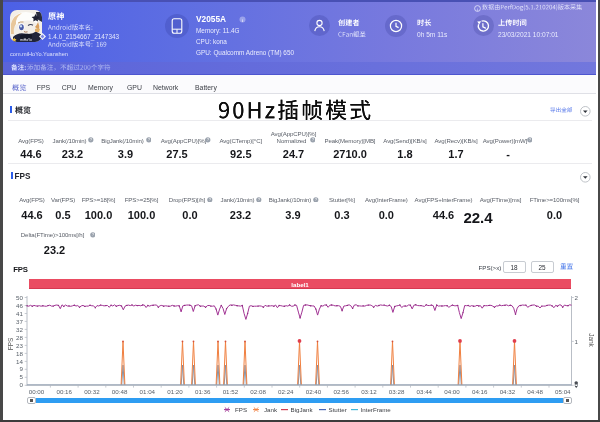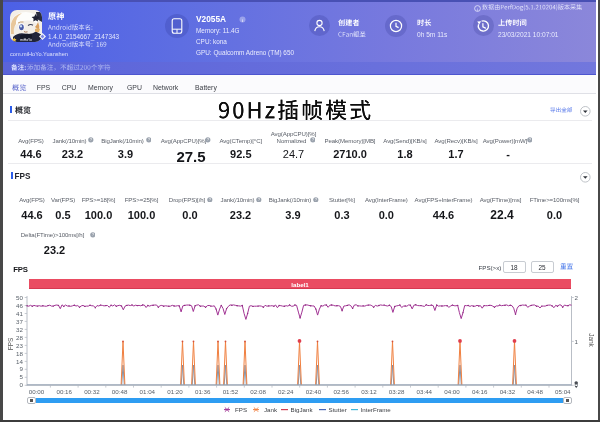--- a/index.html
+++ b/index.html
@@ -297,30 +297,30 @@
 <svg style="position:absolute;left:145.5px;top:137.2px" width="5.6" height="5.6">
     <circle cx="2.8" cy="2.8" r="2.6" fill="#9aa2ad"></circle>
     <text x="2.8" y="4.4" font-size="4.2" fill="#fff" text-anchor="middle" font-family="Liberation Sans">?</text>
   </svg>
 <div style="position:absolute;top:148.3px;font-family:'Liberation Sans',sans-serif;font-size:11.0px;font-weight:700;color:#15161a;line-height:1.15;white-space:nowrap;left:125.5px;transform:translateX(-50%);">3.9</div>
 <div style="position:absolute;top:136.6px;font-family:'Liberation Sans',sans-serif;font-size:6.1px;font-weight:400;color:#5a5f68;line-height:1.15;white-space:nowrap;letter-spacing:-0.1px;left:183.5px;transform:translateX(-50%);">Avg(AppCPU)[%]</div>
 <svg style="position:absolute;left:205.1px;top:137.2px" width="5.6" height="5.6">
     <circle cx="2.8" cy="2.8" r="2.6" fill="#9aa2ad"></circle>
     <text x="2.8" y="4.4" font-size="4.2" fill="#fff" text-anchor="middle" font-family="Liberation Sans">?</text>
   </svg>
-<div style="position:absolute;top:148.3px;font-family:'Liberation Sans',sans-serif;font-size:15px;font-weight:700;color:#15161a;line-height:1.15;white-space:nowrap;left:191px;transform:translateX(-50%);">27.5</div>
+<div style="position:absolute;top:148.3px;font-family:'Liberation Sans',sans-serif;font-size:11.0px;font-weight:700;color:#15161a;line-height:1.15;white-space:nowrap;left:177px;transform:translateX(-50%);">27.5</div>
 <div style="position:absolute;top:136.6px;font-family:'Liberation Sans',sans-serif;font-size:6.1px;font-weight:400;color:#5a5f68;line-height:1.15;white-space:nowrap;letter-spacing:-0.1px;left:240.8px;transform:translateX(-50%);">Avg(CTemp)[°C]</div>
 <div style="position:absolute;top:148.3px;font-family:'Liberation Sans',sans-serif;font-size:11.0px;font-weight:700;color:#15161a;line-height:1.15;white-space:nowrap;left:240.8px;transform:translateX(-50%);">92.5</div>
 <div style="position:absolute;top:129.8px;font-family:'Liberation Sans',sans-serif;font-size:6.1px;font-weight:400;color:#5a5f68;line-height:1.15;white-space:nowrap;letter-spacing:-0.1px;left:293.5px;transform:translateX(-50%);">Avg(AppCPU)[%]</div>
 <div style="position:absolute;top:136.6px;font-family:'Liberation Sans',sans-serif;font-size:6.1px;font-weight:400;color:#5a5f68;line-height:1.15;white-space:nowrap;letter-spacing:-0.1px;left:291.5px;transform:translateX(-50%);">Normalized</div>
 <svg style="position:absolute;left:309.5px;top:137.2px" width="5.6" height="5.6">
     <circle cx="2.8" cy="2.8" r="2.6" fill="#9aa2ad"></circle>
     <text x="2.8" y="4.4" font-size="4.2" fill="#fff" text-anchor="middle" font-family="Liberation Sans">?</text>
   </svg>
-<div style="position:absolute;top:148.3px;font-family:'Liberation Sans',sans-serif;font-size:11.0px;font-weight:400;color:#15161a;line-height:1.15;white-space:nowrap;left:293.5px;transform:translateX(-50%);">24.7</div>
+<div style="position:absolute;top:148.3px;font-family:'Liberation Sans',sans-serif;font-size:11.0px;font-weight:700;color:#15161a;line-height:1.15;white-space:nowrap;left:293.5px;transform:translateX(-50%);">24.7</div>
 <div style="position:absolute;top:136.6px;font-family:'Liberation Sans',sans-serif;font-size:6.1px;font-weight:400;color:#5a5f68;line-height:1.15;white-space:nowrap;letter-spacing:-0.1px;left:350.0px;transform:translateX(-50%);">Peak(Memory)[MB]</div>
 <div style="position:absolute;top:148.3px;font-family:'Liberation Sans',sans-serif;font-size:11.0px;font-weight:700;color:#15161a;line-height:1.15;white-space:nowrap;left:350.0px;transform:translateX(-50%);">2710.0</div>
 <div style="position:absolute;top:136.6px;font-family:'Liberation Sans',sans-serif;font-size:6.1px;font-weight:400;color:#5a5f68;line-height:1.15;white-space:nowrap;letter-spacing:-0.1px;left:405.0px;transform:translateX(-50%);">Avg(Send)[KB/s]</div>
 <div style="position:absolute;top:148.3px;font-family:'Liberation Sans',sans-serif;font-size:11.0px;font-weight:700;color:#15161a;line-height:1.15;white-space:nowrap;left:405.0px;transform:translateX(-50%);">1.8</div>
 <div style="position:absolute;top:136.6px;font-family:'Liberation Sans',sans-serif;font-size:6.1px;font-weight:400;color:#5a5f68;line-height:1.15;white-space:nowrap;letter-spacing:-0.1px;left:456.0px;transform:translateX(-50%);">Avg(Recv)[KB/s]</div>
 <div style="position:absolute;top:148.3px;font-family:'Liberation Sans',sans-serif;font-size:11.0px;font-weight:700;color:#15161a;line-height:1.15;white-space:nowrap;left:456.0px;transform:translateX(-50%);">1.7</div>
 <div style="position:absolute;top:136.6px;font-family:'Liberation Sans',sans-serif;font-size:6.1px;font-weight:400;color:#5a5f68;line-height:1.15;white-space:nowrap;letter-spacing:-0.1px;left:505.0px;transform:translateX(-50%);">Avg(Power)[mW]</div>
 <svg style="position:absolute;left:526.6px;top:137.2px" width="5.6" height="5.6">
     <circle cx="2.8" cy="2.8" r="2.6" fill="#9aa2ad"></circle>
     <text x="2.8" y="4.4" font-size="4.2" fill="#fff" text-anchor="middle" font-family="Liberation Sans">?</text>
@@ -359,21 +359,21 @@
     <text x="2.8" y="4.4" font-size="4.2" fill="#fff" text-anchor="middle" font-family="Liberation Sans">?</text>
   </svg>
 <div style="position:absolute;top:208.6px;font-family:'Liberation Sans',sans-serif;font-size:11.0px;font-weight:700;color:#15161a;line-height:1.15;white-space:nowrap;left:293.0px;transform:translateX(-50%);">3.9</div>
 <div style="position:absolute;top:196.0px;font-family:'Liberation Sans',sans-serif;font-size:6.1px;font-weight:400;color:#5a5f68;line-height:1.15;white-space:nowrap;letter-spacing:-0.1px;left:342.0px;transform:translateX(-50%);">Stutter[%]</div>
 <div style="position:absolute;top:208.6px;font-family:'Liberation Sans',sans-serif;font-size:11.0px;font-weight:700;color:#15161a;line-height:1.15;white-space:nowrap;left:342.0px;transform:translateX(-50%);">0.3</div>
 <div style="position:absolute;top:196.0px;font-family:'Liberation Sans',sans-serif;font-size:6.1px;font-weight:400;color:#5a5f68;line-height:1.15;white-space:nowrap;letter-spacing:-0.1px;left:386.3px;transform:translateX(-50%);">Avg(InterFrame)</div>
 <div style="position:absolute;top:208.6px;font-family:'Liberation Sans',sans-serif;font-size:11.0px;font-weight:700;color:#15161a;line-height:1.15;white-space:nowrap;left:386.3px;transform:translateX(-50%);">0.0</div>
 <div style="position:absolute;top:196.0px;font-family:'Liberation Sans',sans-serif;font-size:6.1px;font-weight:400;color:#5a5f68;line-height:1.15;white-space:nowrap;letter-spacing:-0.1px;left:443.5px;transform:translateX(-50%);">Avg(FPS+InterFrame)</div>
 <div style="position:absolute;top:208.6px;font-family:'Liberation Sans',sans-serif;font-size:11.0px;font-weight:700;color:#15161a;line-height:1.15;white-space:nowrap;left:443.5px;transform:translateX(-50%);">44.6</div>
 <div style="position:absolute;top:196.0px;font-family:'Liberation Sans',sans-serif;font-size:6.1px;font-weight:400;color:#5a5f68;line-height:1.15;white-space:nowrap;letter-spacing:-0.1px;left:500.5px;transform:translateX(-50%);">Avg(FTime)[ms]</div>
-<div style="position:absolute;top:208.6px;font-family:'Liberation Sans',sans-serif;font-size:12px;font-weight:700;color:#15161a;line-height:1.15;white-space:nowrap;left:502px;transform:translateX(-50%);">22.4</div>
+<div style="position:absolute;top:208.6px;font-family:'Liberation Sans',sans-serif;font-size:15px;font-weight:700;color:#15161a;line-height:1.15;white-space:nowrap;left:478px;transform:translateX(-50%);">22.4</div>
 <div style="position:absolute;top:196.0px;font-family:'Liberation Sans',sans-serif;font-size:6.1px;font-weight:400;color:#5a5f68;line-height:1.15;white-space:nowrap;letter-spacing:-0.1px;left:554.5px;transform:translateX(-50%);">FTime&gt;=100ms[%]</div>
 <div style="position:absolute;top:208.6px;font-family:'Liberation Sans',sans-serif;font-size:11.0px;font-weight:700;color:#15161a;line-height:1.15;white-space:nowrap;left:554.5px;transform:translateX(-50%);">0.0</div>
 <div style="position:absolute;top:231.4px;font-family:'Liberation Sans',sans-serif;font-size:6.1px;font-weight:400;color:#5a5f68;line-height:1.15;white-space:nowrap;letter-spacing:-0.1px;left:20.8px;">Delta(FTime)&gt;100ms[/h]</div>
 <svg style="position:absolute;left:89.5px;top:232.0px" width="5.6" height="5.6">
     <circle cx="2.8" cy="2.8" r="2.6" fill="#9aa2ad"></circle>
     <text x="2.8" y="4.4" font-size="4.2" fill="#fff" text-anchor="middle" font-family="Liberation Sans">?</text>
   </svg>
 <div style="position:absolute;top:243.6px;font-family:'Liberation Sans',sans-serif;font-size:11.0px;font-weight:700;color:#15161a;line-height:1.15;white-space:nowrap;left:54.5px;transform:translateX(-50%);">23.2</div>
 <div style="position:absolute;top:265.6px;font-family:'Liberation Sans',sans-serif;font-size:7.8px;font-weight:700;color:#15161a;line-height:1.15;white-space:nowrap;letter-spacing:-0.2px;left:13.3px;">FPS</div>
 <div style="position:absolute;top:264.2px;font-family:'Liberation Sans',sans-serif;font-size:6.2px;font-weight:400;color:#3a3f48;line-height:1.15;white-space:nowrap;left:478.5px;">FPS(&gt;x)</div>

